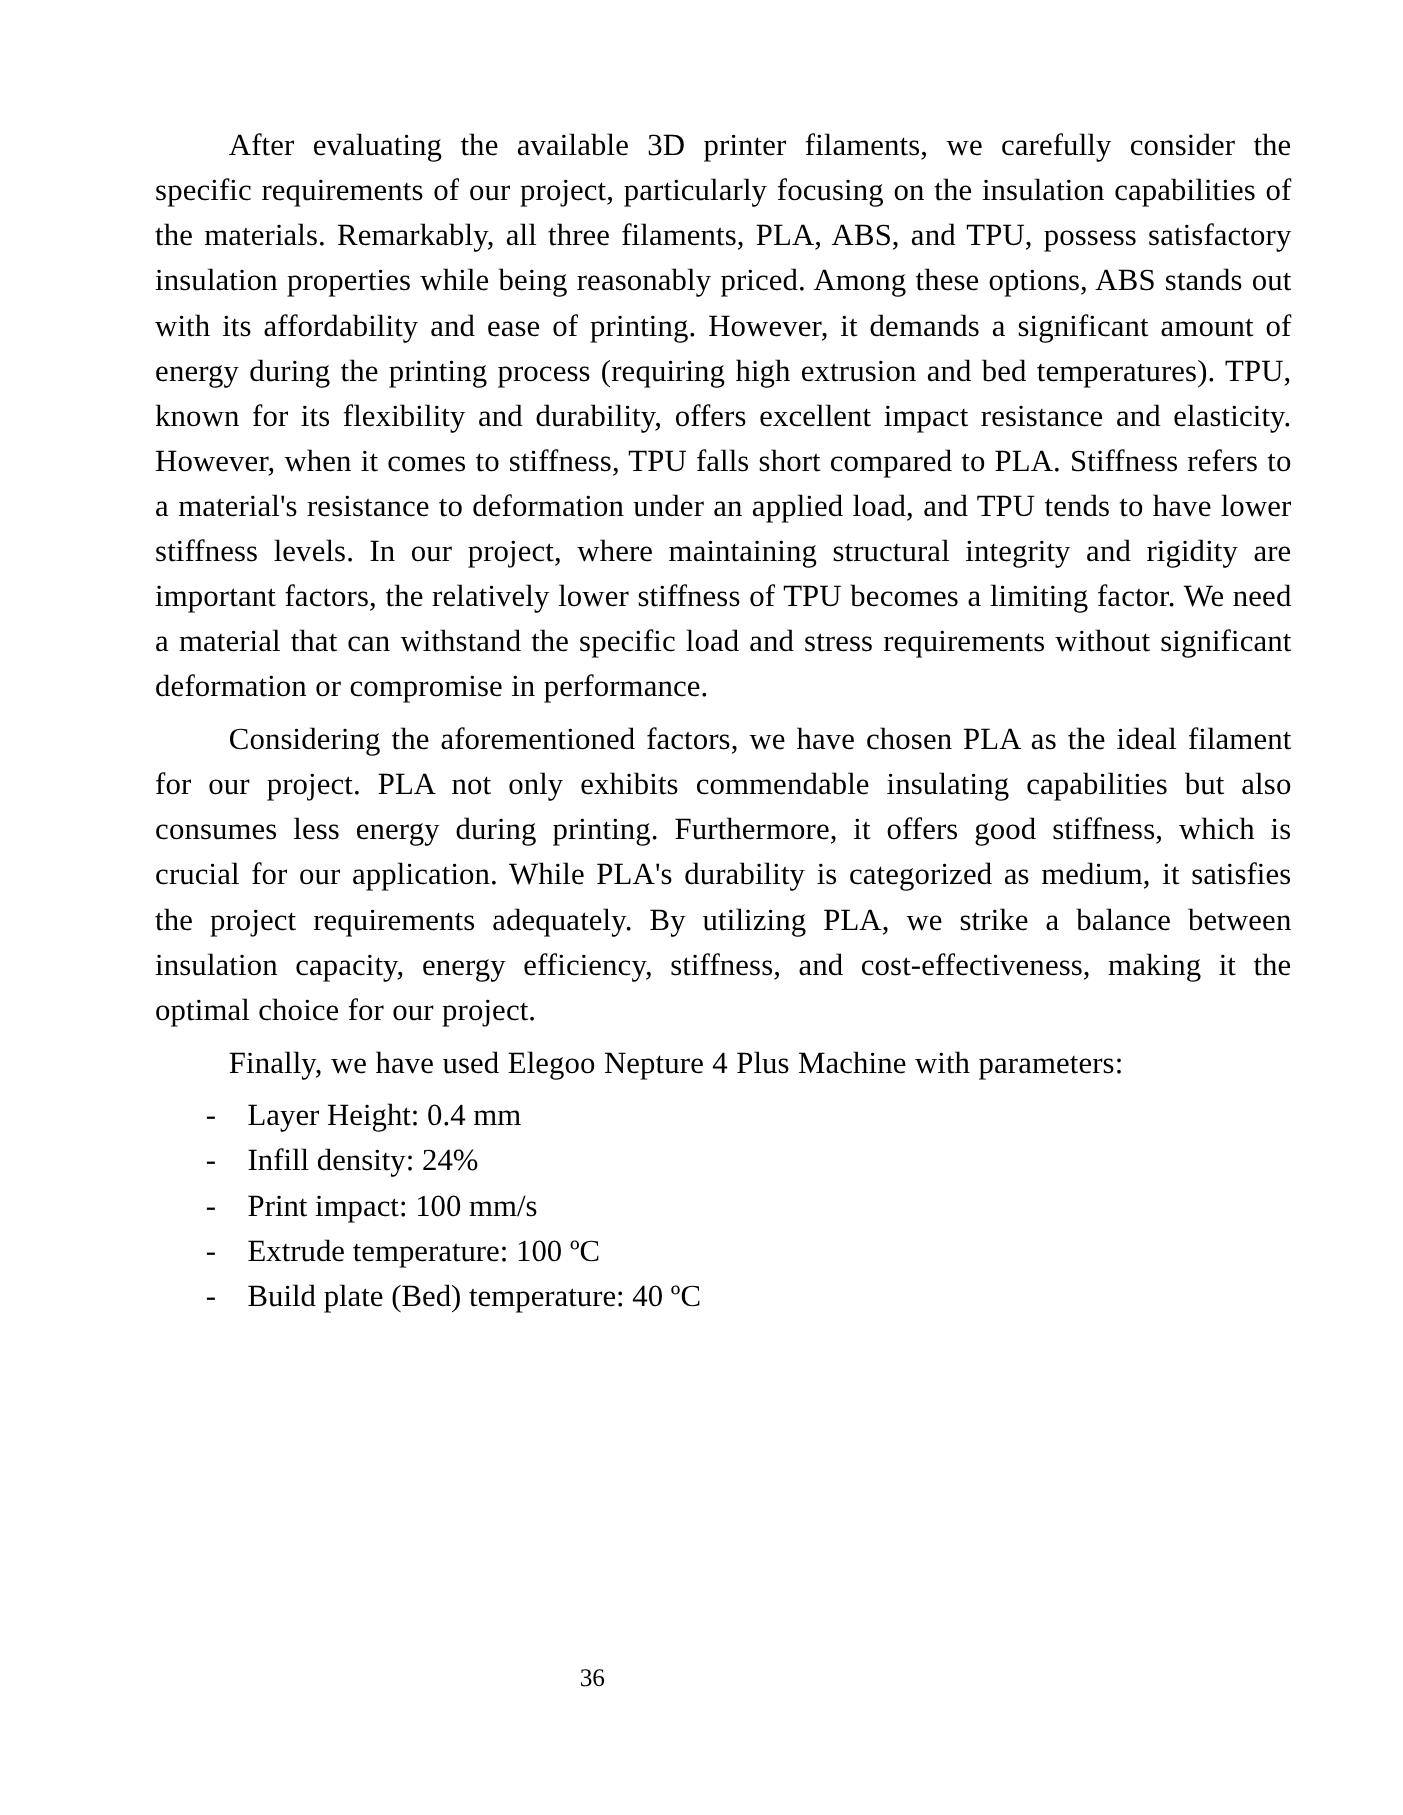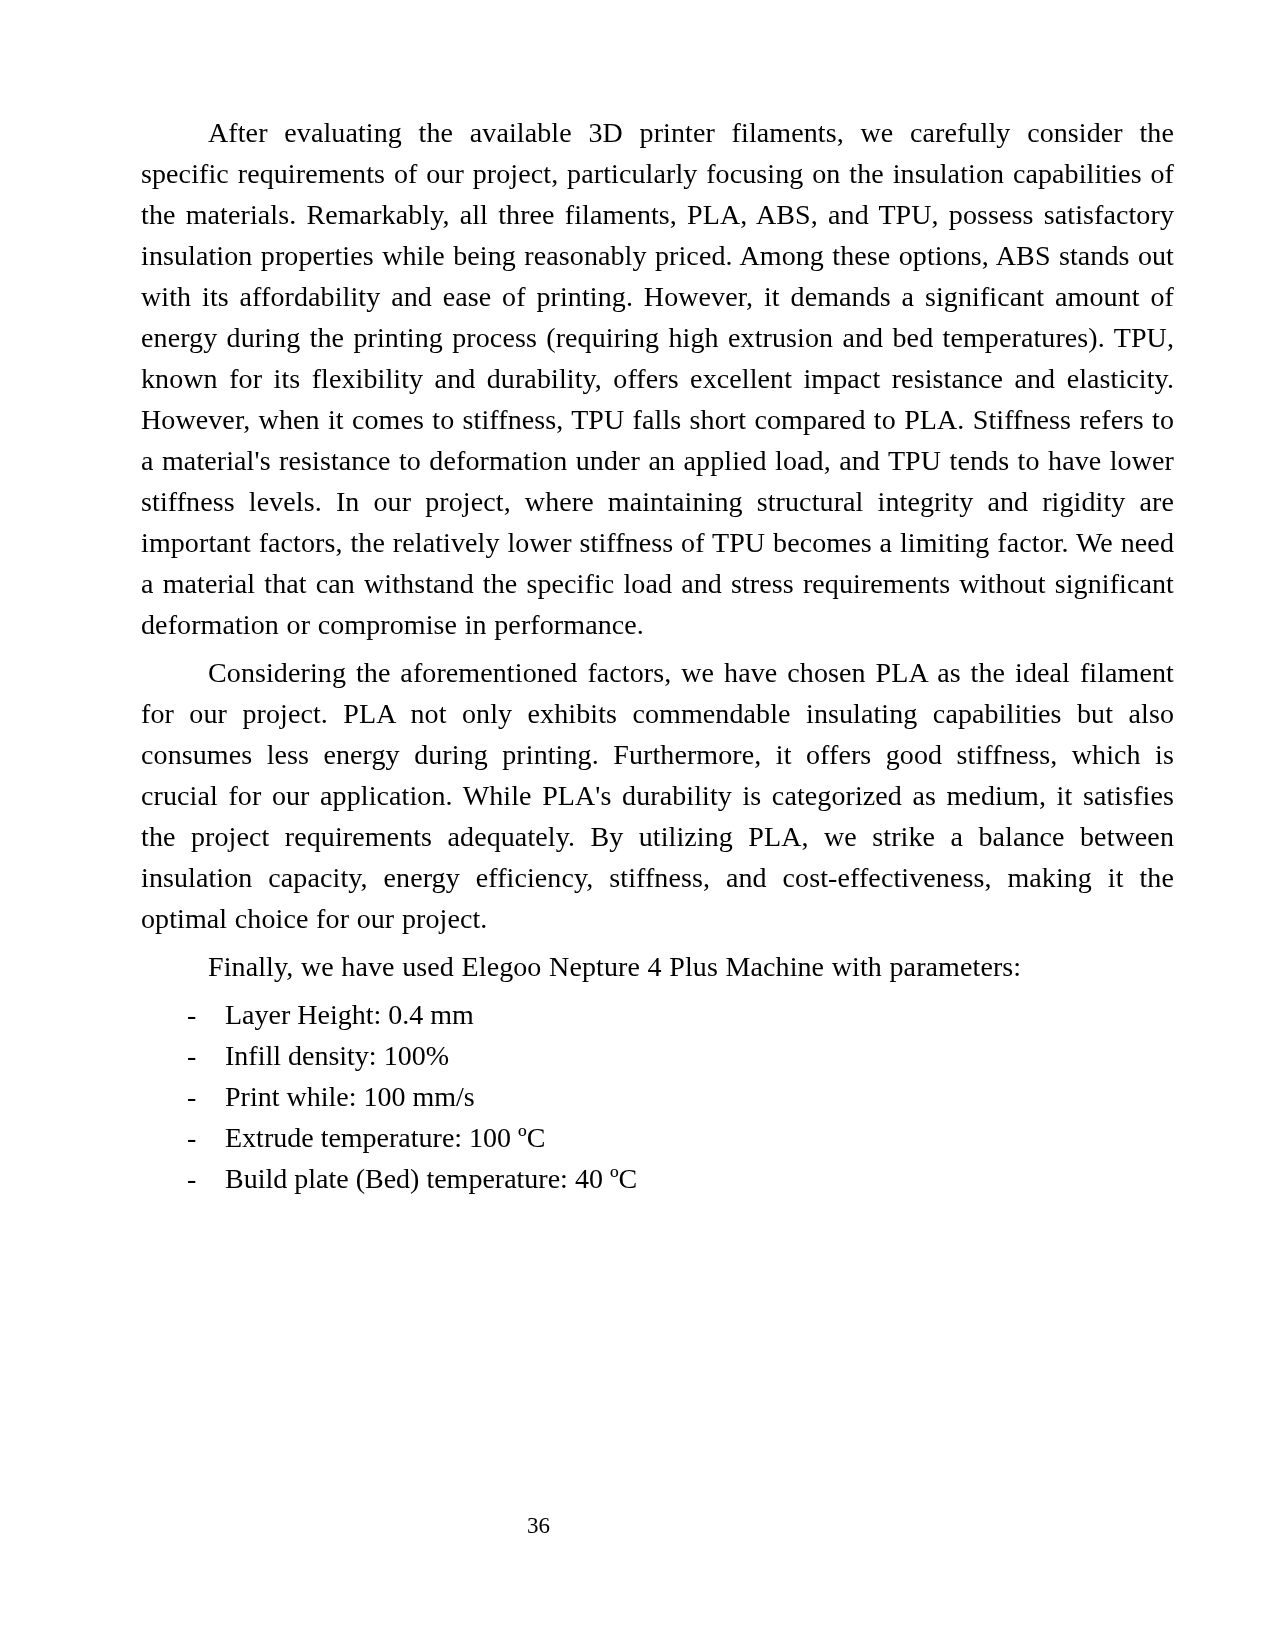--- a/index.html
+++ b/index.html
@@ -79,26 +79,26 @@
 
     <div class="params-list">
 
       <div class="bullet-row">
         <span class="marker">-</span>
         <span class="btext">Layer Height: 0.4 mm</span>
       </div>
 
       <div class="bullet-row">
         <span class="marker">-</span>
-        <span class="btext">Infill density: 100%</span>
+        <span class="btext">Infill density: 24%</span>
       </div>
 
       <div class="bullet-row">
         <span class="marker">-</span>
-        <span class="btext">Print while: 100 mm/s</span>
+        <span class="btext">Print impact: 100 mm/s</span>
       </div>
 
       <div class="bullet-row">
         <span class="marker">-</span>
         <span class="btext">Extrude temperature: 100 ºC</span>
       </div>
 
       <div class="bullet-row">
         <span class="marker">-</span>
         <span class="btext">Build plate (Bed) temperature: 40 ºC</span>

